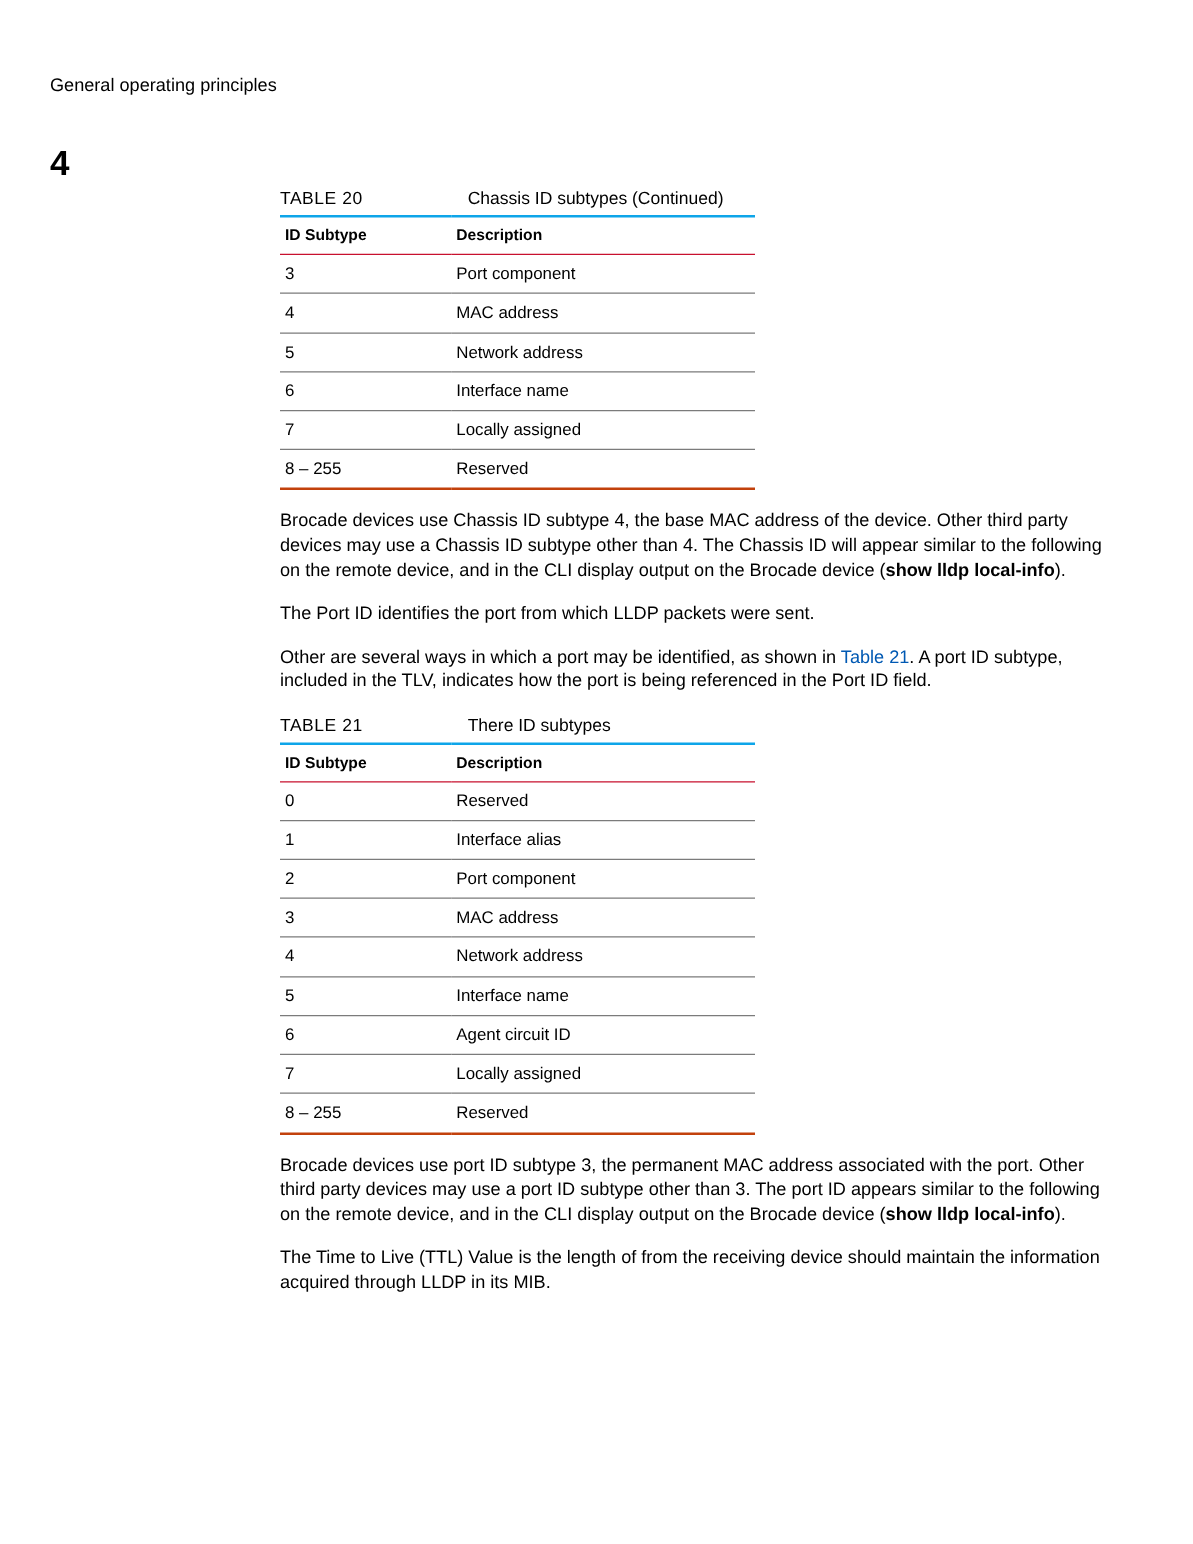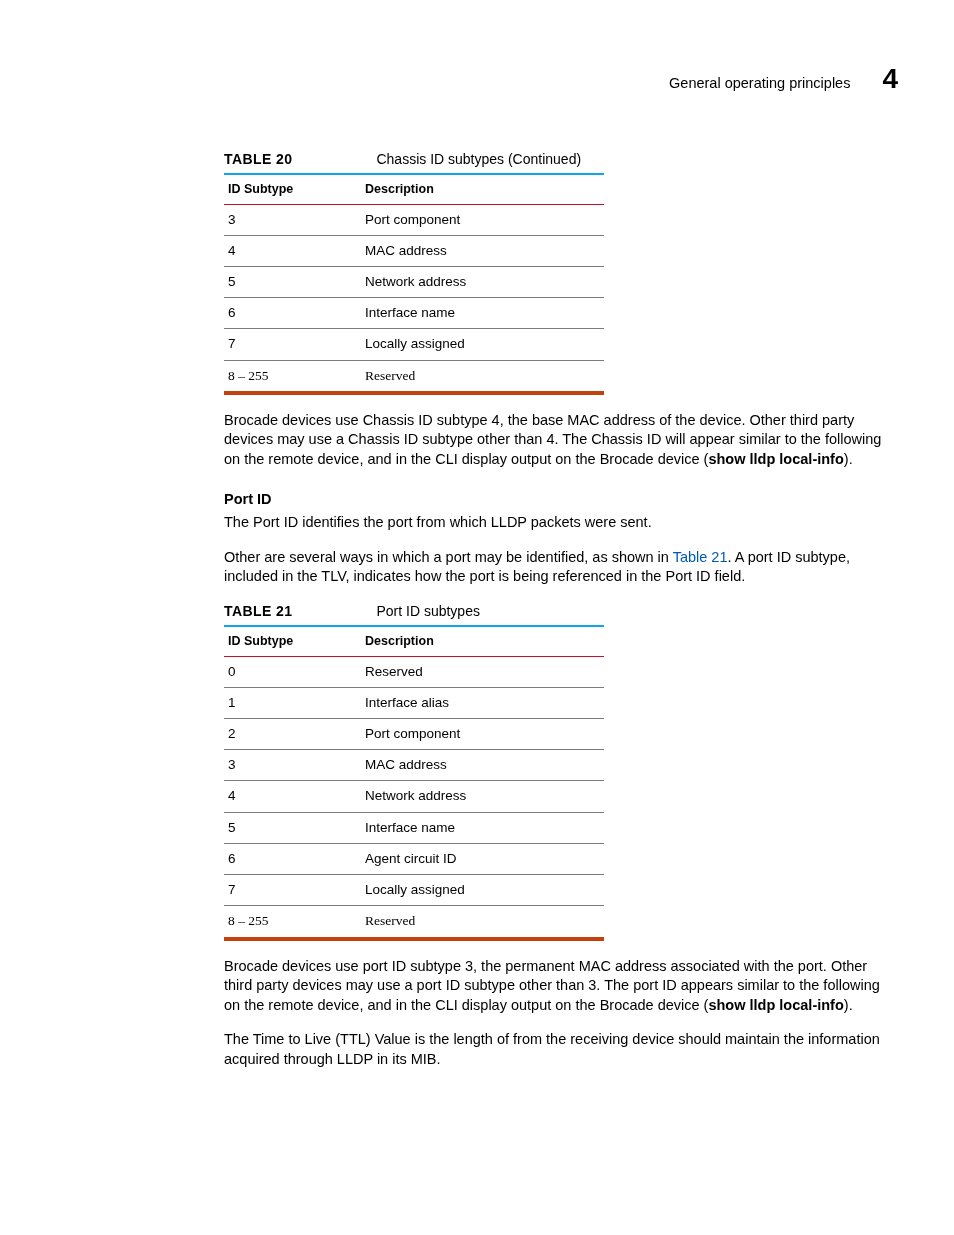--- a/index.html
+++ b/index.html
@@ -11,22 +11,22 @@
     width: 954px;
     box-sizing: border-box;
     line-height: 1.35;
     background: #fff;
   }
   .header-line {
     display: flex;
     justify-content: flex-end;
     align-items: baseline;
     gap: 32px;
-    margin-bottom: 52px;
     padding-right: 16px;
+    flex-direction: column;
   }
   .chapter-num {
     font-size: 28px;
     font-weight: bold;
   }
   .content {
     margin-left: 184px;
     margin-right: 20px;
   }
   .tbl {
@@ -34,41 +34,40 @@
     width: 380px;
     font-size: 13.5px;
     margin-bottom: 16px;
   }
   .tbl caption {
     text-align: left;
     padding: 0 0 4px 0;
     font-size: 14px;
   }
   .tbl caption .tnum {
-    font-weight: bold;
+    font-weight: normal;
     font-size: 14px;
     letter-spacing: 0.03em;
     padding-right: 84px;
   }
   .tbl thead th {
     text-align: left;
     font-weight: bold;
     font-size: 12.5px;
     padding: 6px 8px 6px 4px;
     border-top: 2px solid #0ea5e9;
     border-bottom: 1px solid #c8102e;
   }
   .tbl tbody td {
     padding: 6px 8px 6px 4px;
     border-bottom: 1px solid #7b7b7b;
     font-size: 13.5px;
   }
   .tbl tbody tr:last-child td {
-    border-bottom: 4px solid #c2410c;
-    font-family: Liberation Serif, serif;
+    border-bottom: 2px solid #c2410c;
   }
   .tbl td:first-child, .tbl th:first-child {
     width: 125px;
   }
   p {
     margin: 0 0 15px 0;
   }
   .sub-head {
     font-weight: bold;
     font-size: 14.5px;
@@ -132,28 +131,27 @@
       <tr>
           <td>8 – 255</td>
           <td>Reserved</td>
         </tr>
     </tbody>
   </table>
 
   <p><span>Brocade devices use Chassis ID subtype 4, the base MAC address of the device. Other third party devices may use a Chassis ID subtype other than 4. The Chassis ID will appear similar to the following on the remote device, and in the CLI display output on the Brocade device (</span><span class="bold">show lldp local-info</span><span>).</span></p>
 
 
-  <span class="sub-head">Port ID</span>
   <p>The Port ID identifies the port from which LLDP packets were sent.</p>
 
   <p><span>Other are several ways in which a port may be identified, as shown in </span><span class="link">Table 21</span><span>. A port ID subtype, included in the TLV, indicates how the port is being referenced in the Port ID field.</span></p>
 
   <table class="tbl">
     <caption>
-      <span class="tnum">TABLE 21</span><span>Port ID subtypes</span>
+      <span class="tnum">TABLE 21</span><span>There ID subtypes</span>
     </caption>
     <thead>
       <tr>
         <th>ID Subtype</th>
         <th>Description</th>
       </tr>
     </thead>
     <tbody>
       <tr>
           <td>0</td>

